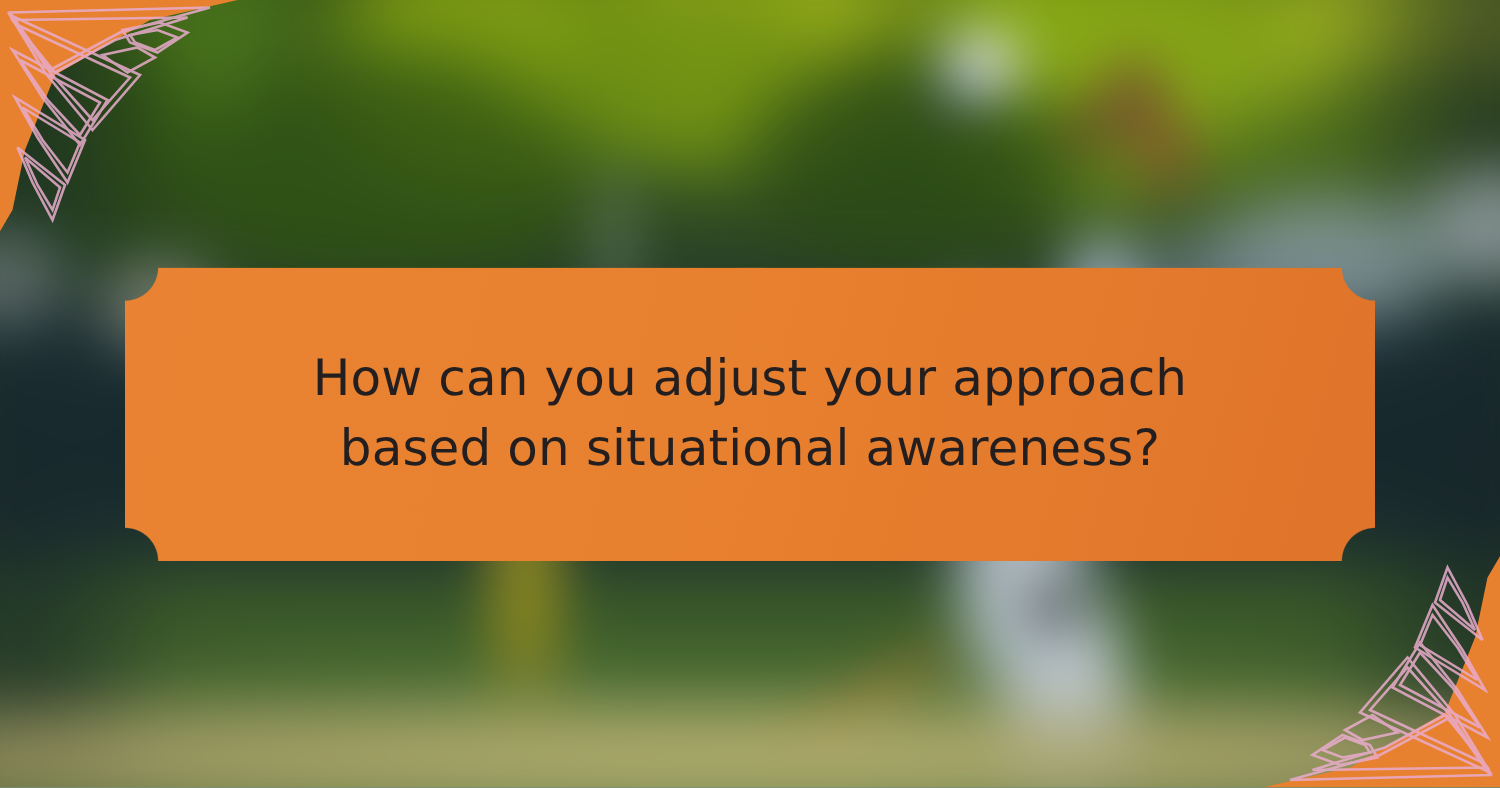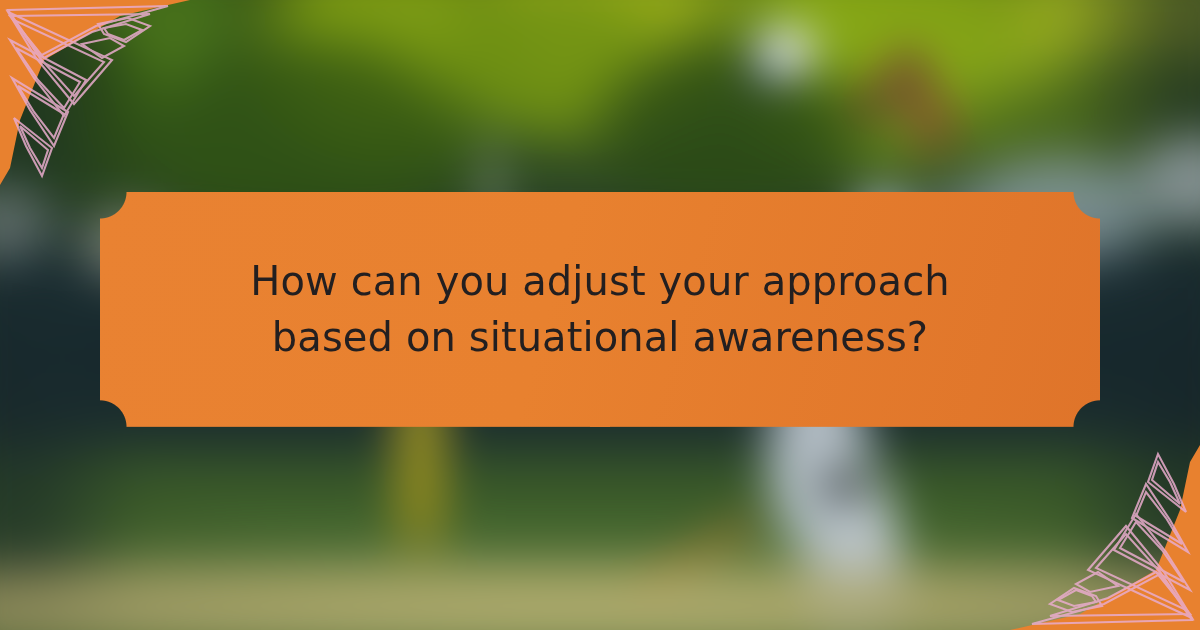--- a/index.html
+++ b/index.html
@@ -167,21 +167,21 @@
   }
   .corner-tl { top: 0; left: 0; }
   .corner-br { bottom: 0; right: 0; transform: rotate(180deg); }
 
   .corner svg { display: block; width: 190px; height: 185px; }
 
   
   #banner {
     position: absolute;
     left: 100px;
-    top: 192px;
+    top: 214px;
     width: 1000px;
     height: 235px;
     display: flex;
     align-items: center;
     justify-content: center;
     background: linear-gradient(105deg, #e98232 0%, #e8812f 45%, #df742a 100%);
     -webkit-mask:
       radial-gradient(circle 26px at 0 0, transparent 0 26px, #000 27px) top left / 51% 51% no-repeat,
       radial-gradient(circle 26px at 100% 0, transparent 0 26px, #000 27px) top right / 51% 51% no-repeat,
       radial-gradient(circle 26px at 0 100%, transparent 0 26px, #000 27px) bottom left / 51% 51% no-repeat,

